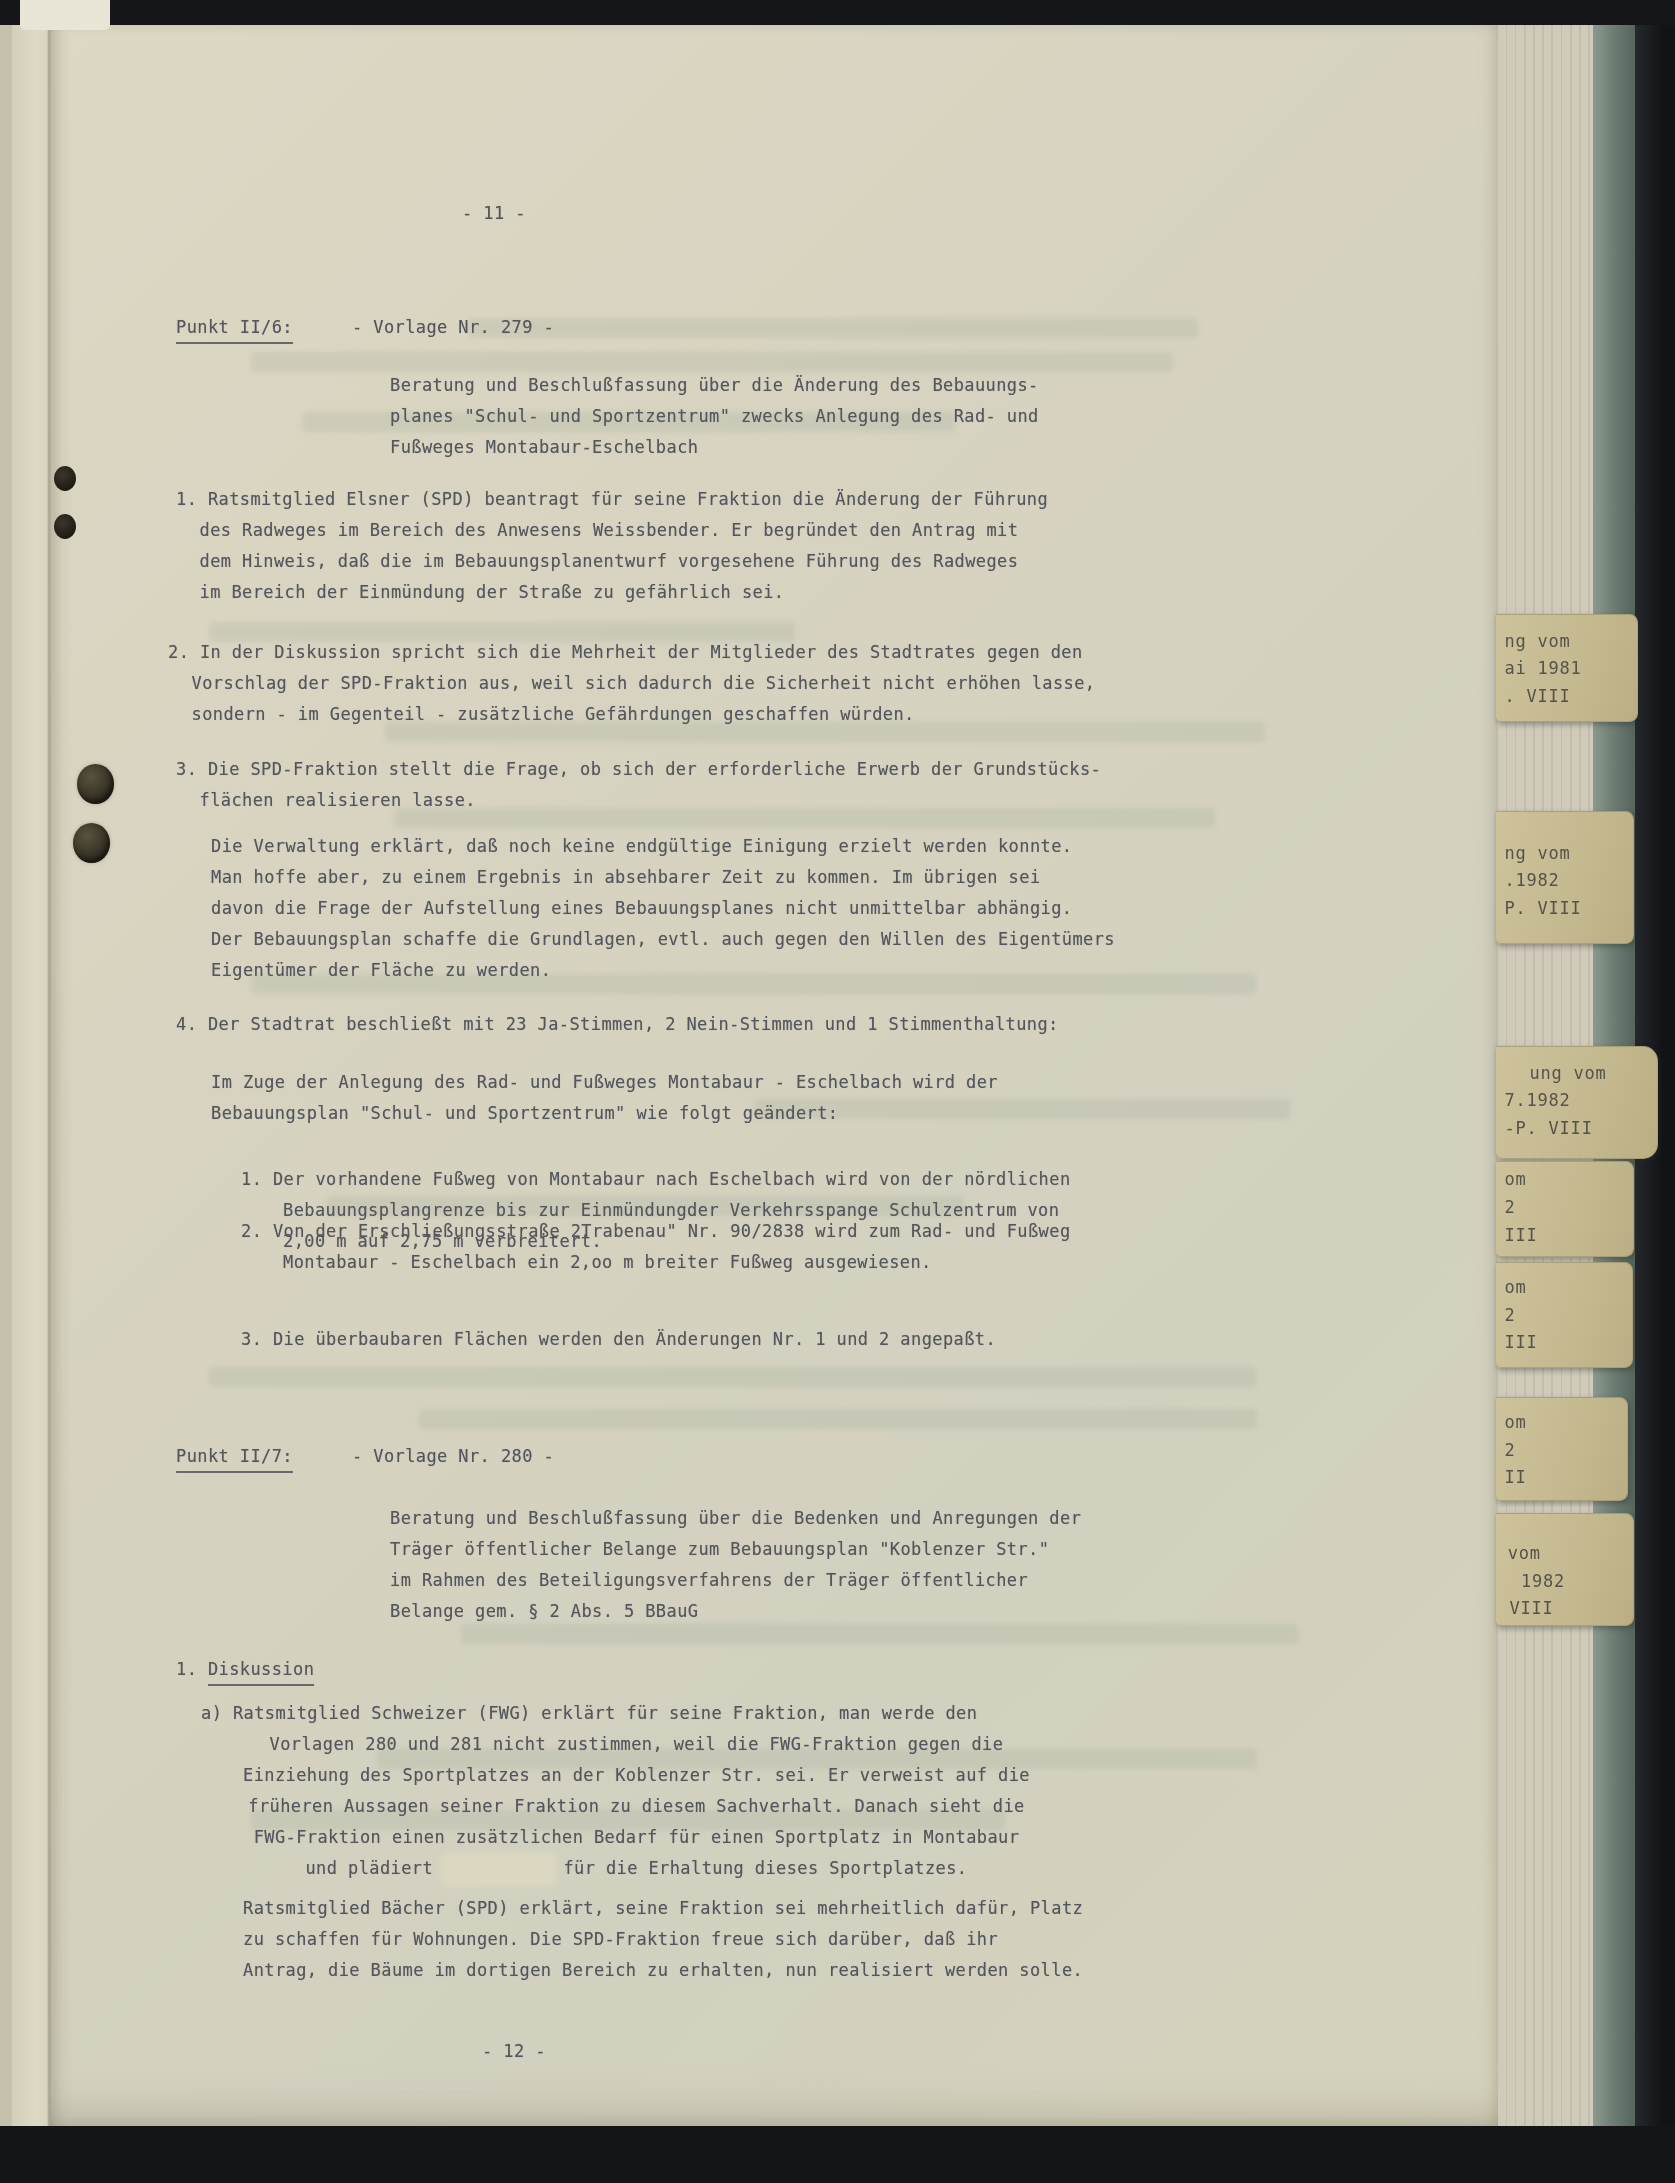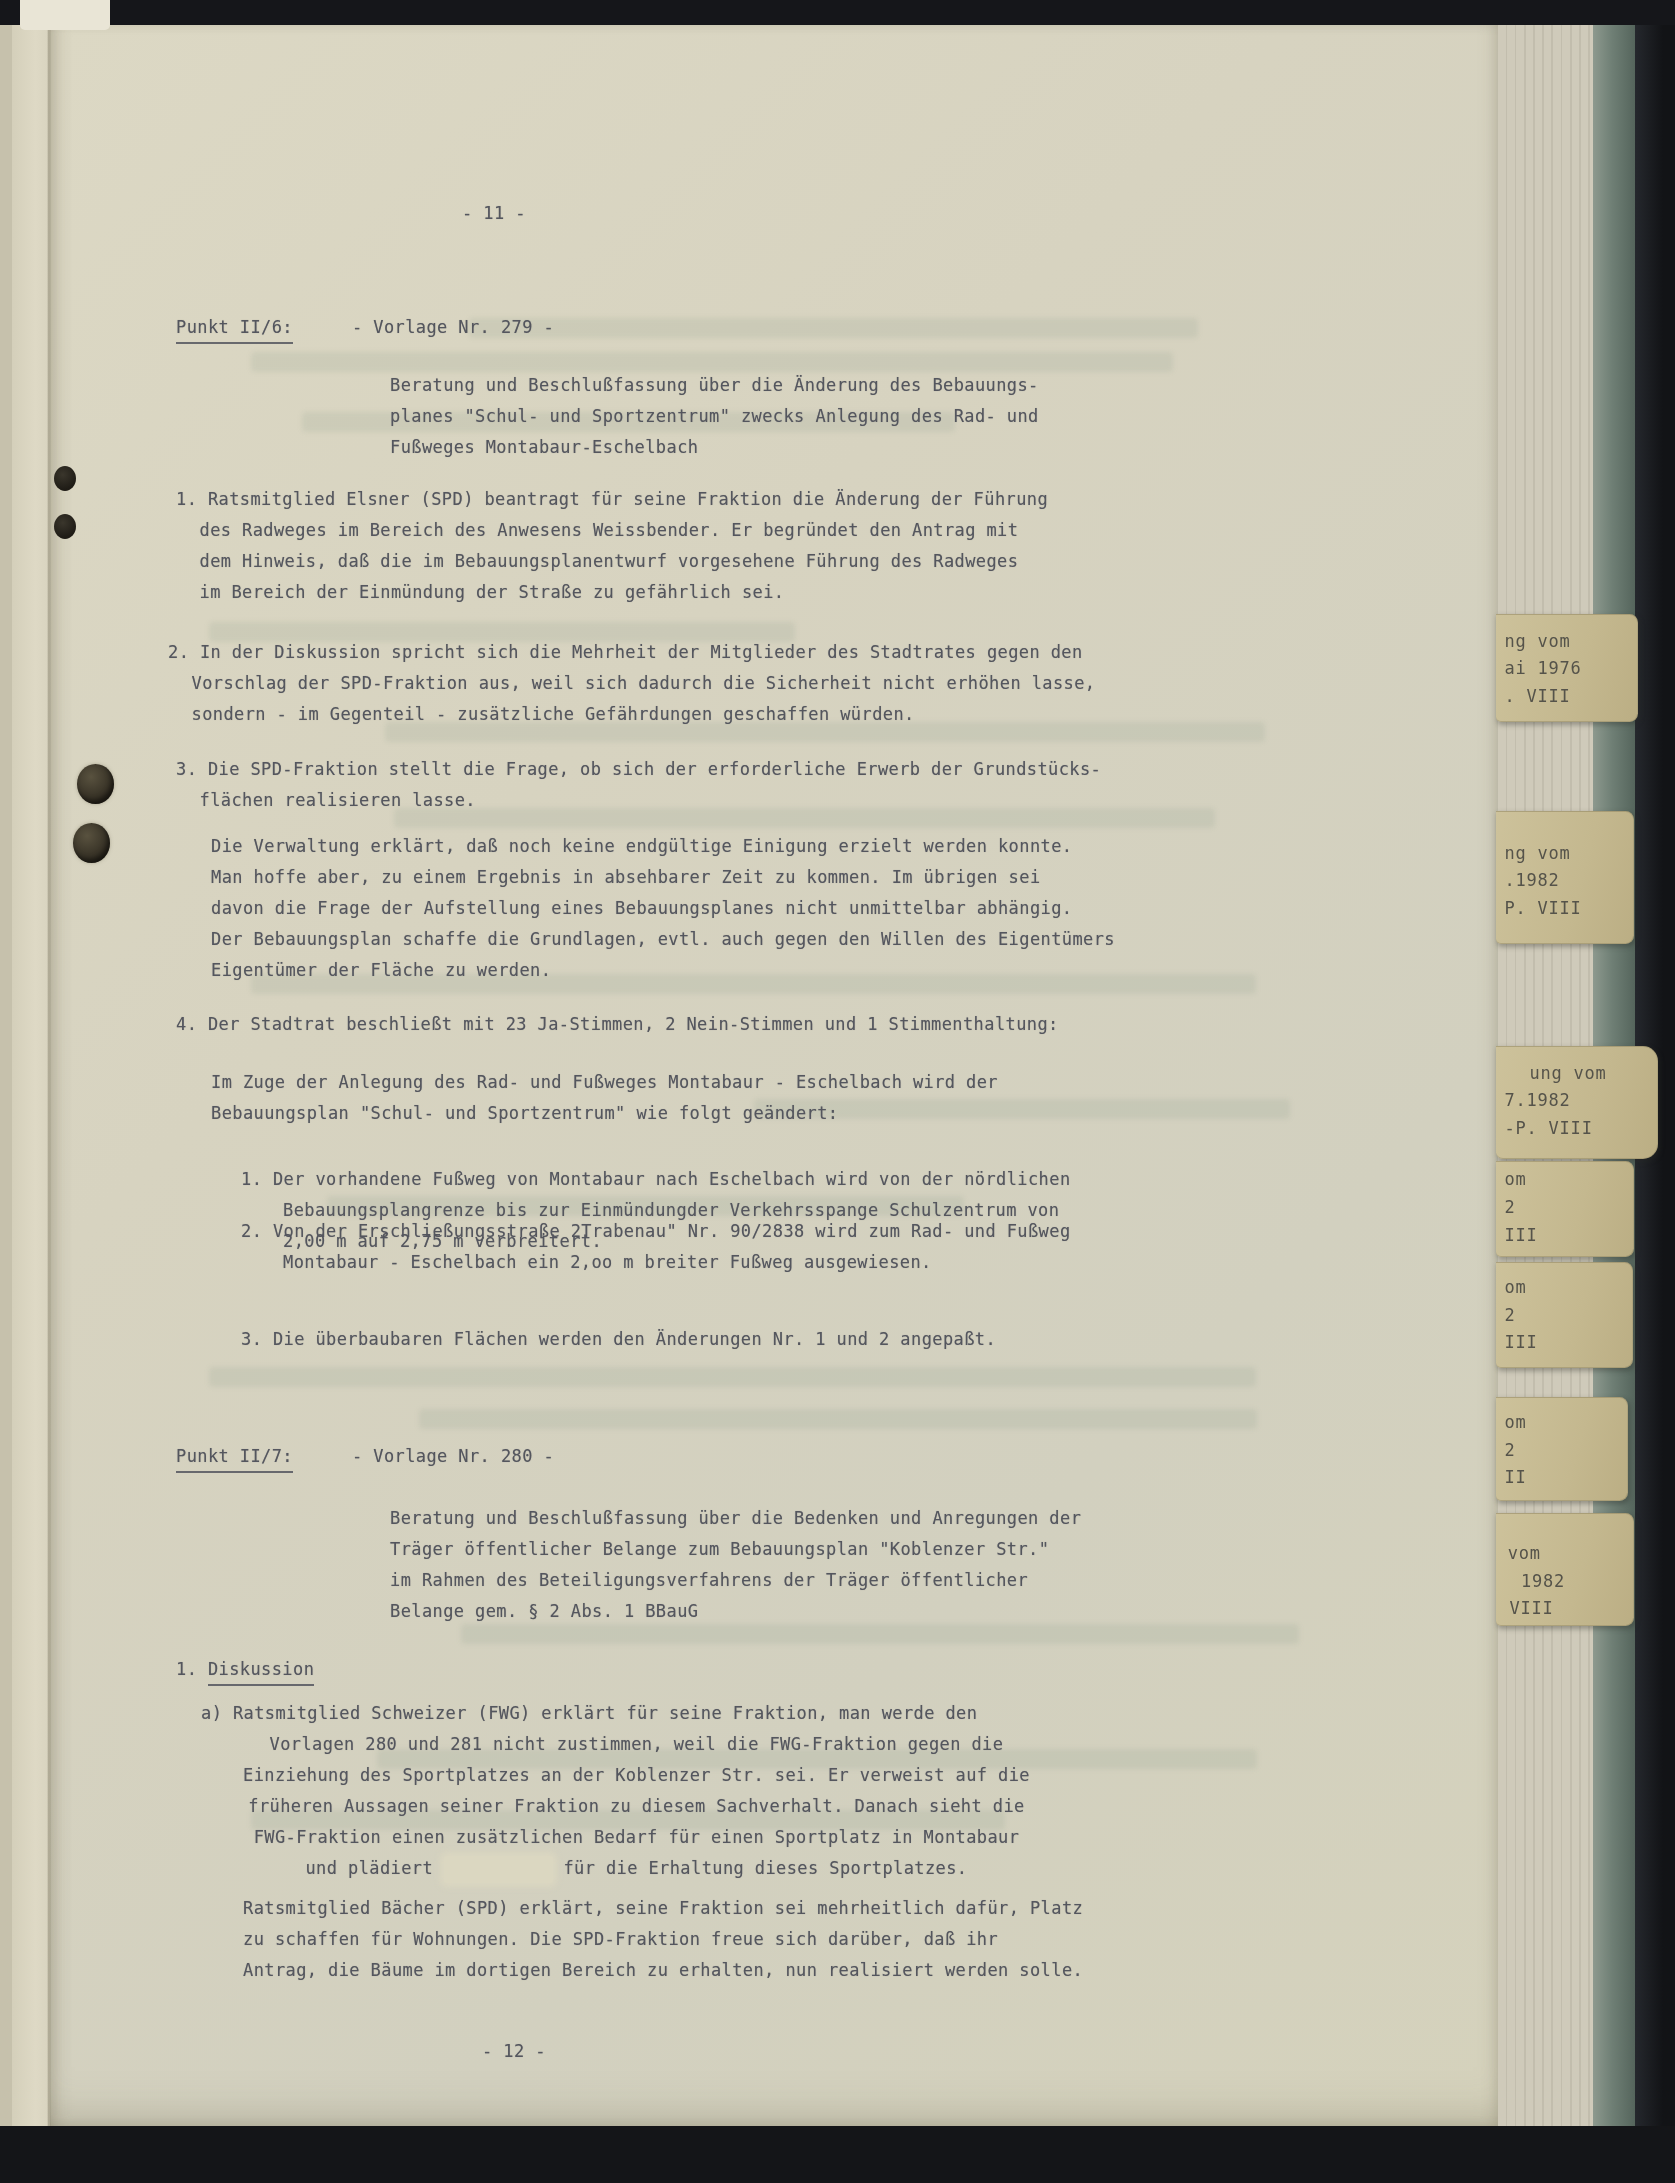--- a/index.html
+++ b/index.html
@@ -159,21 +159,21 @@
   <span class="uline">Punkt II/7:</span>
 </div>
 <div class="block" style="left:352px;top:1441px;">
   <div class="tl">- Vorlage Nr. 280 -</div>
 </div>
 
 <div class="block" style="left:390px;top:1503px;">
   <div class="tl">Beratung und Beschlußfassung über die Bedenken und Anregungen der</div>
   <div class="tl">Träger öffentlicher Belange zum Bebauungsplan "Koblenzer Str."</div>
   <div class="tl">im Rahmen des Beteiligungsverfahrens der Träger öffentlicher</div>
-  <div class="tl">Belange gem. § 2 Abs. 1 BBauG</div>
+  <div class="tl">Belange gem. § 2 Abs. 5 BBauG</div>
 </div>
 
 <div class="block" style="left:176px;top:1654px;">
   <span>1.</span><span> </span><span class="uline">Diskussion</span>
 </div>
 
 <div class="block" style="left:201px;top:1698px;">
   <div class="tl">a) Ratsmitglied Schweizer (FWG) erklärt für seine Fraktion, man werde den</div>
   <div class="tl cont-a">Vorlagen 280 und 281 nicht zustimmen, weil die FWG-Fraktion gegen die</div>
   <div class="tl cont-a">Einziehung des Sportplatzes an der Koblenzer Str. sei. Er verweist auf die</div>
@@ -187,21 +187,21 @@
   <div class="tl">zu schaffen für Wohnungen. Die SPD-Fraktion freue sich darüber, daß ihr</div>
   <div class="tl">Antrag, die Bäume im dortigen Bereich zu erhalten, nun realisiert werden solle.</div>
 </div>
 
 <div class="block" style="left:482px;top:2036px;">
   <div class="tl">- 12 -</div>
 </div>
 
 <div class="tab" style="top:614px;width:141px;height:106px;">
   <div class="tab-text" style="top:11.7px;">ng vom</div>
-  <div class="tab-text" style="top:39px;">ai 1976</div>
+  <div class="tab-text" style="top:39px;">ai 1981</div>
   <div class="tab-text" style="top:67px;">. VIII</div>
 </div>
 
 <div class="tab" style="top:811px;width:137px;height:131px;">
   <div class="tab-text" style="top:27px;">ng vom</div>
   <div class="tab-text" style="top:54px;text-align:right;">.1982</div>
   <div class="tab-text" style="top:82px;">P. VIII</div>
 </div>
 
 <div class="tab" style="top:1046px;width:161px;height:111px;border-radius:0 15px 15px 6.7px;">

